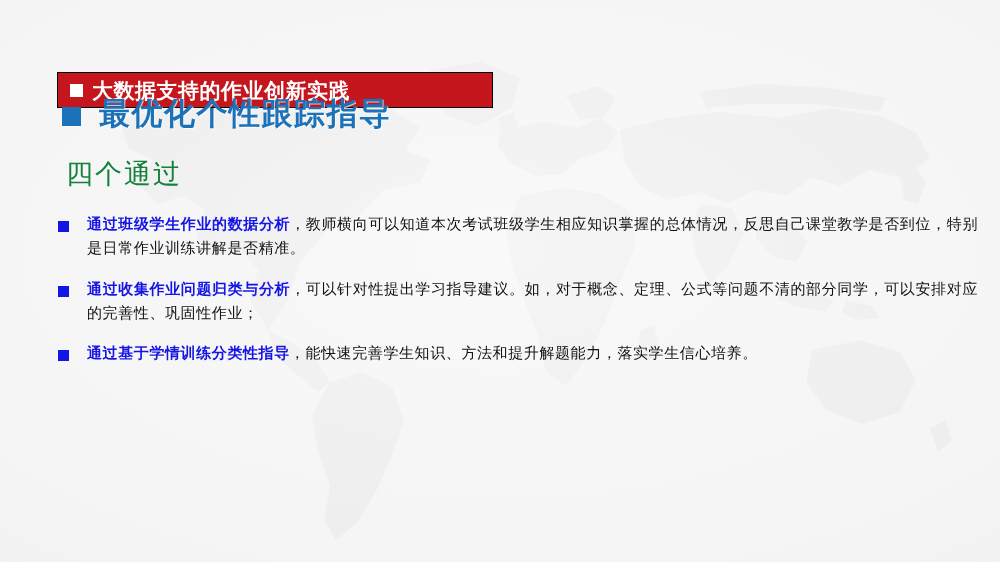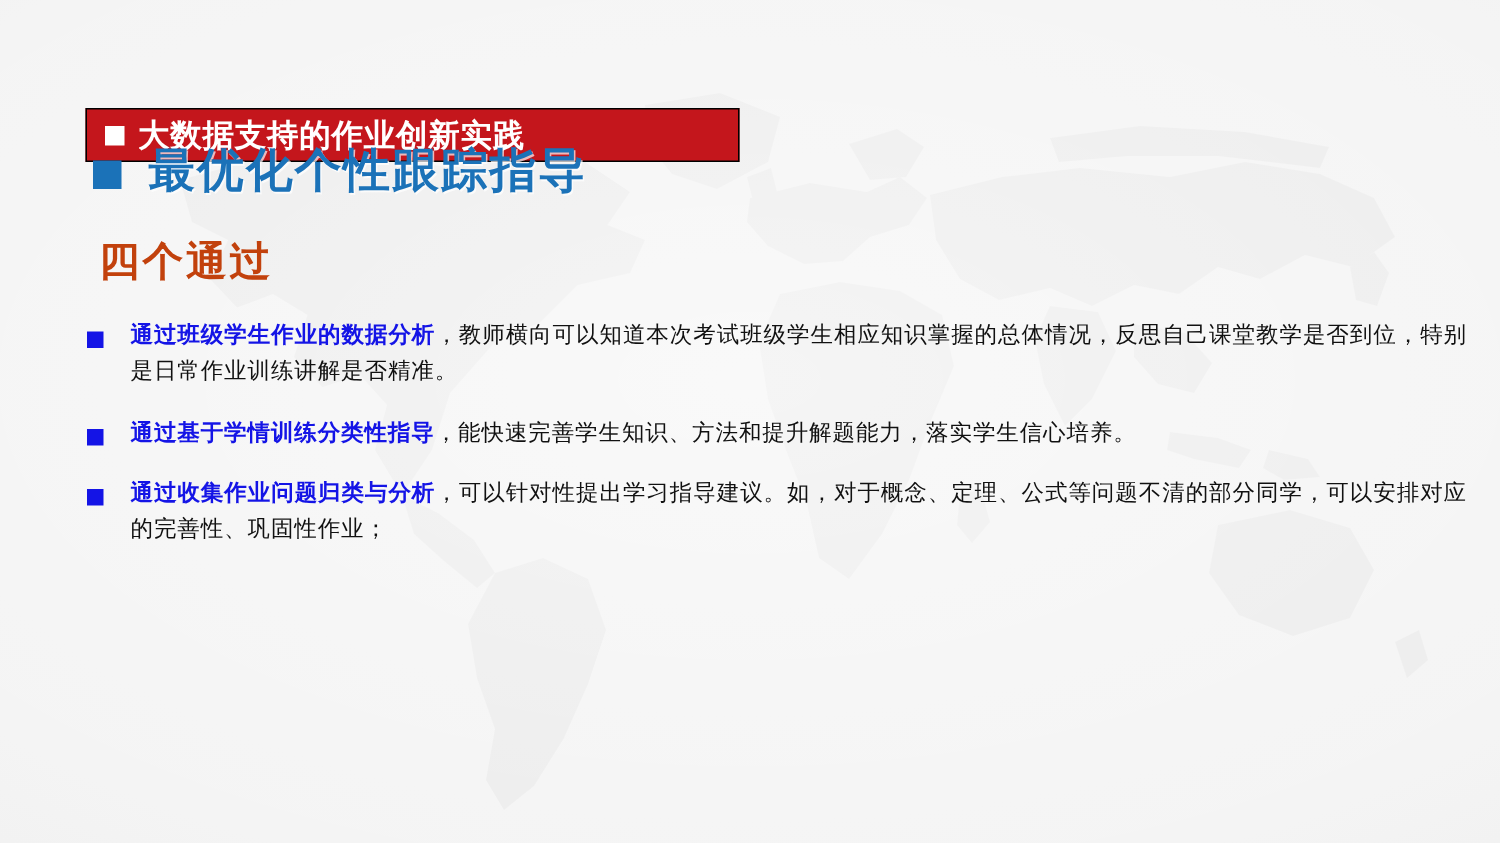--- a/index.html
+++ b/index.html
@@ -107,24 +107,24 @@
     line-height: 1.1;
     white-space: nowrap;
     text-shadow: 1px 1px 0 rgba(255,255,255,0.7);
   }
 
   
   .subheading {
     position: absolute;
     left: 66px;
     top: 160px;
-    color: #c2410c;
+    color: #15803d;
     font-family: "Liberation Serif", "DejaVu Serif", serif;
     font-size: 27px;
-    font-weight: bold;
+    font-weight: normal;
     letter-spacing: 2px;
     line-height: 1.1;
     white-space: nowrap;
   }
 
   
   .bullets {
     position: absolute;
     left: 58px;
     top: 212px;
@@ -236,26 +236,26 @@
         <span class="bullet-marker"></span>
         <div class="bullet-body">
           <span class="hl">通过班级学生作业的数据分析</span><span class="rest">，教师横向可以知道本次考试班级学生相应知识掌握的总体情况，反思自己课堂教学是否到位，特别是日常作业训练讲解是否精准。</span>
         </div>
       </div>
 
 
       <div class="bullet-item">
         <span class="bullet-marker"></span>
         <div class="bullet-body">
+          <span class="hl">通过收集作业问题归类与分析</span><span class="rest">，可以针对性提出学习指导建议。如，对于概念、定理、公式等问题不清的部分同学，可以安排对应的完善性、巩固性作业；</span>
+        </div>
+      </div>
+
+      <div class="bullet-item">
+        <span class="bullet-marker"></span>
+        <div class="bullet-body">
           <span class="hl">通过基于学情训练分类性指导</span><span class="rest">，能快速完善学生知识、方法和提升解题能力，落实学生信心培养。</span>
         </div>
       </div>
 
-      <div class="bullet-item">
-        <span class="bullet-marker"></span>
-        <div class="bullet-body">
-          <span class="hl">通过收集作业问题归类与分析</span><span class="rest">，可以针对性提出学习指导建议。如，对于概念、定理、公式等问题不清的部分同学，可以安排对应的完善性、巩固性作业；</span>
-        </div>
-      </div>
-
     </div>
   </div>
 </div>
 
 </body></html>

